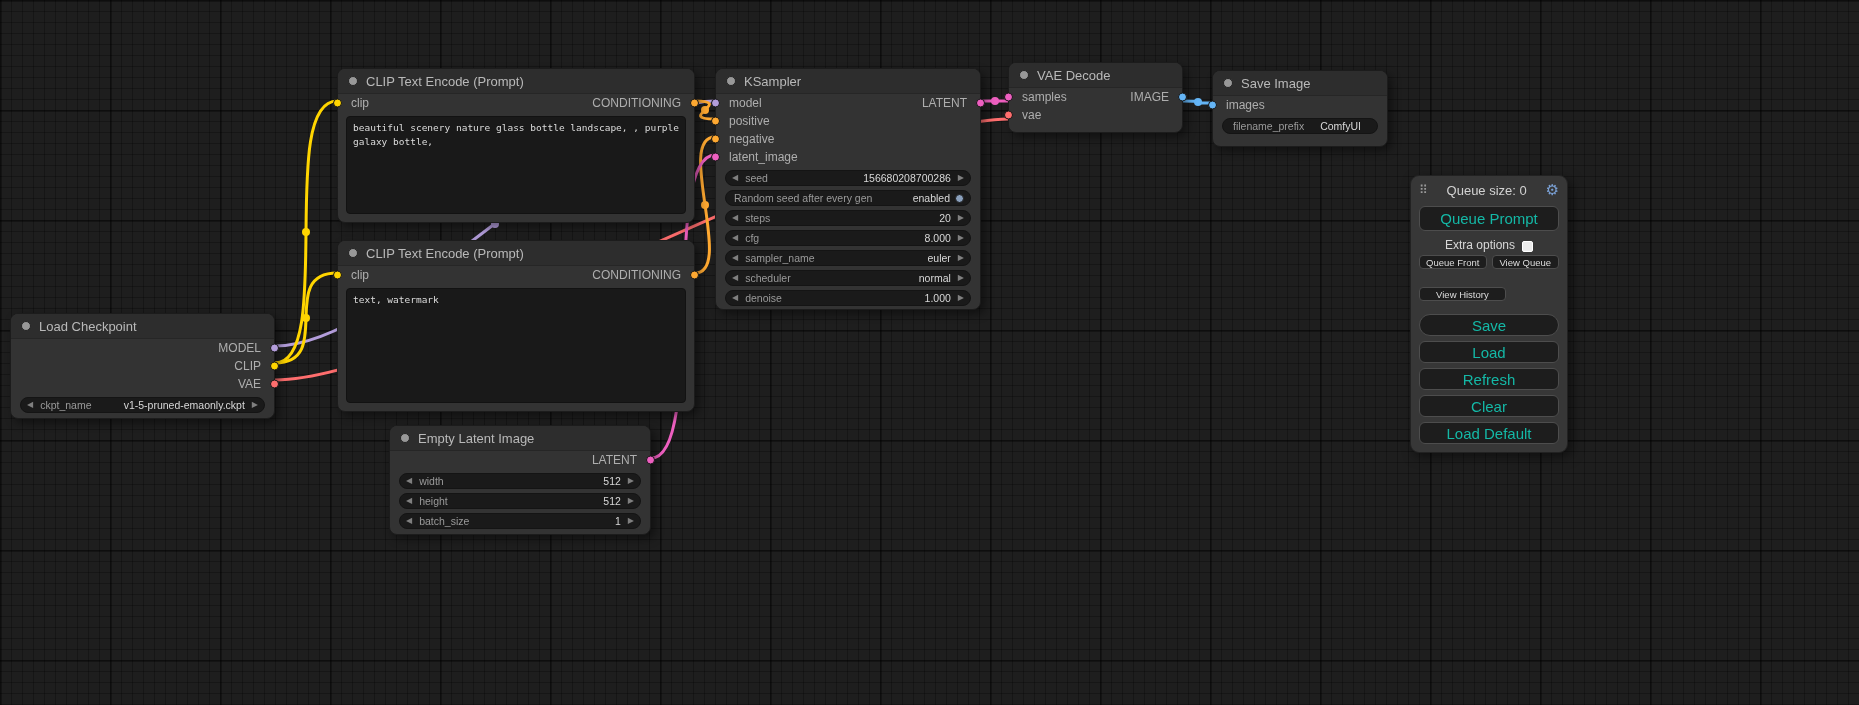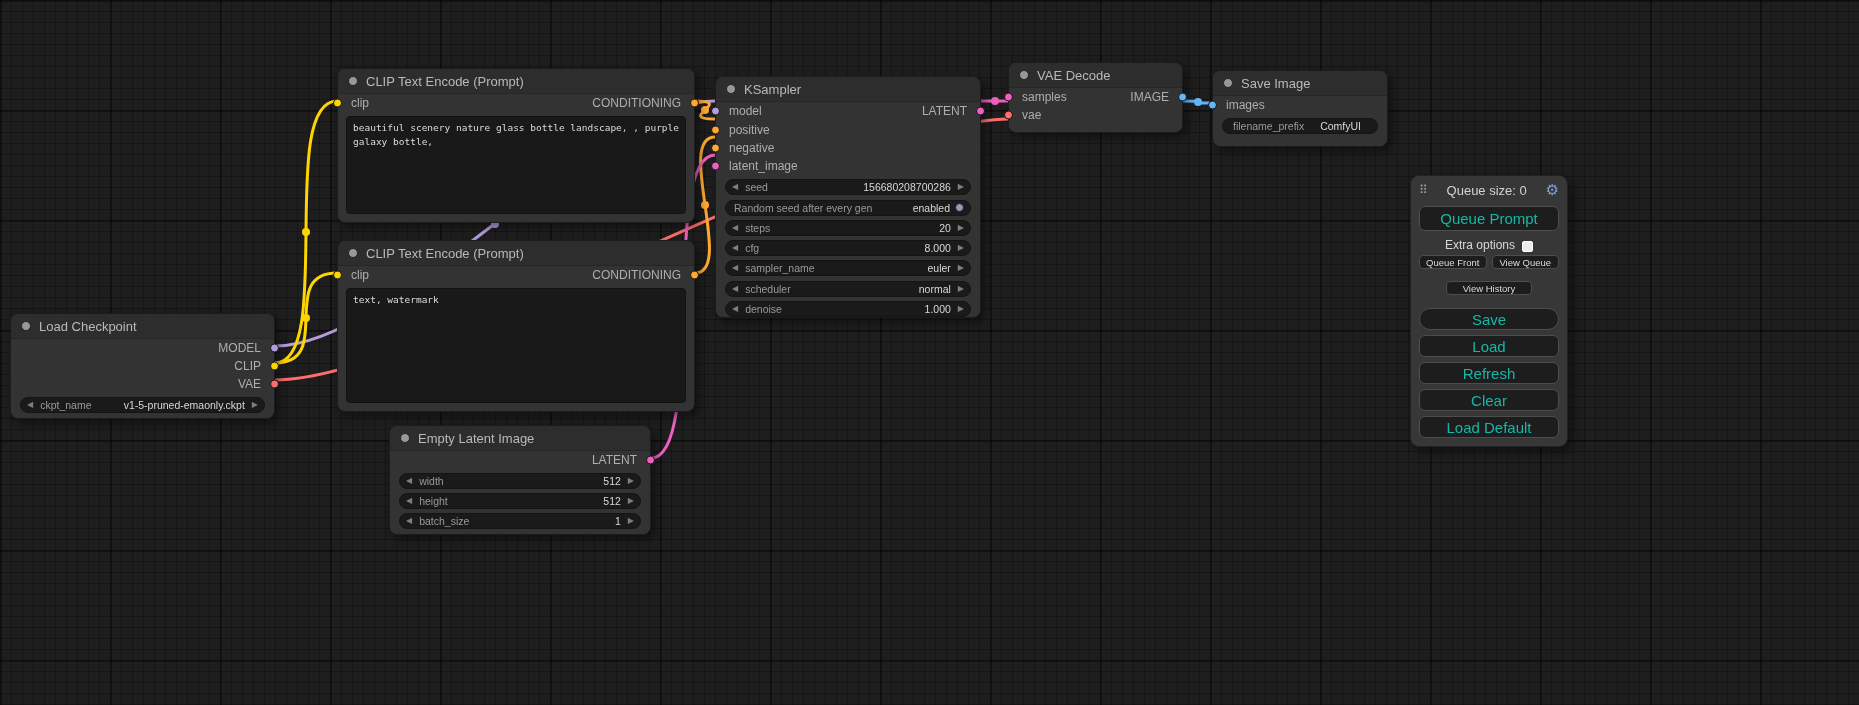--- a/index.html
+++ b/index.html
@@ -91,21 +91,21 @@
     display:flex; align-items:flex-end; justify-content:center; gap:7px;
     margin:7px 0 3px; color:#d8d8d8; font-size:12px;
   }
   .checkbox{ width:11px; height:11px; background:#ececec; border:1px solid #fff; border-radius:2px; }
   .sm-row{ display:flex; gap:5px; margin:3px 8px 0; }
   .btn-sm{
     flex:1; height:14px; display:flex; align-items:center; justify-content:center;
     background:#1d1d1d; border:1px solid #4d4d4d; border-radius:4px;
     color:#dcdcdc; font-size:9.5px; padding:0 4px;
   }
-  .hist-row{ display:flex; justify-content:center; margin:12px 8px 0; }
+  .hist-row{ display:flex; justify-content:flex-start; margin:18px 8px 0; }
   .hist-row .btn-sm{ flex:0 0 62%; }
   .gap-top{ margin-top:13px;border-radius:11px; }
 </style>
 </head>
 <body>
 
 <div id="canvas">
 
   <svg id="wires" width="1859" height="705">
     <g fill="none" stroke-width="3" stroke-linecap="round">
@@ -211,21 +211,21 @@
       <span class="warr">▶</span>
     </div>
     <div class="widget">
       <span class="warr">◀</span>
       <span class="wname">batch_size</span>
       <span class="wval">1</span>
       <span class="warr">▶</span>
     </div>
   </div>
 
-  <div class="node" style="left:715px; top:76px; width:266px; height:242px;justify-content:space-between;">
+  <div class="node" style="left:715px; top:68px; width:266px; height:242px;">
     <div class="node-title">
       <span class="title-dot"></span>
       <span class="lbl">KSampler</span>
     </div>
     <div class="row">
       <span class="dot in-dot c-model"></span>
       <span class="lbl">model</span>
       <span class="lbl">LATENT</span>
       <span class="dot out-dot c-latent"></span>
     </div>

